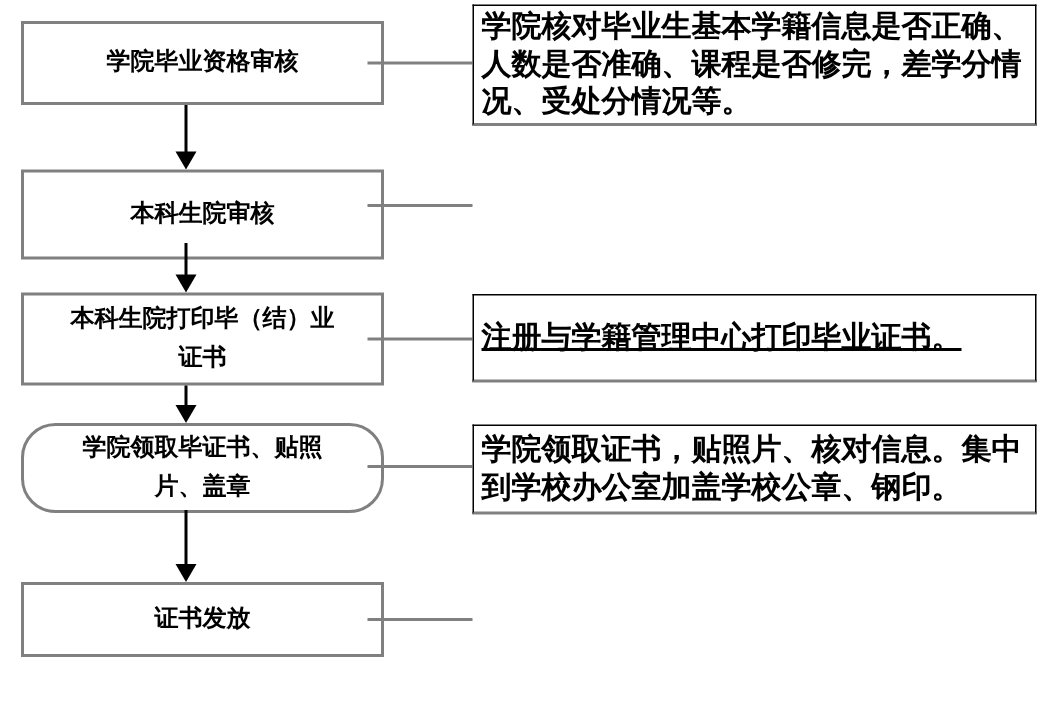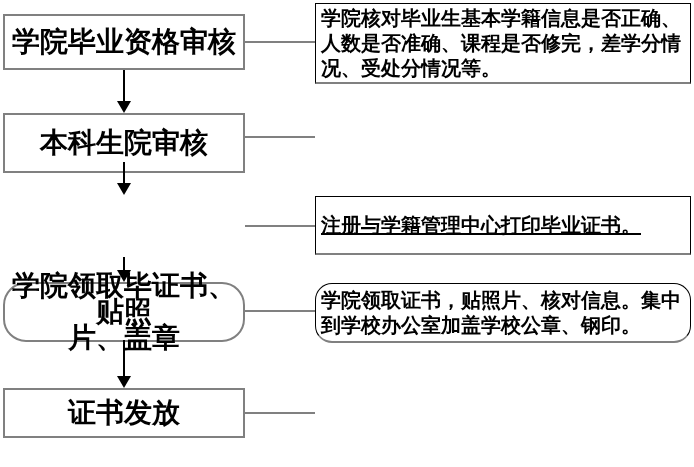--- a/index.html
+++ b/index.html
@@ -12,31 +12,31 @@
     position: relative;
     width: 694px;
     height: 467px;
     background: #ffffff;
     overflow: hidden;
     color: #000000;
   }
   
   .lbox {
     position: absolute;
-    left: 3px;
+    left: 14px;
     width: 242px;
     box-sizing: border-box;
     border: 2px solid #808080;
     background: #ffffff;
     display: flex;
     align-items: center;
     justify-content: center;
     text-align: center;
     font-weight: bold;
-    font-size: 28px;
+    font-size: 16px;
     line-height: 26px;
     white-space: pre-line;
   }
   
   .rbox {
     position: absolute;
     left: 315px;
     width: 376px;
     box-sizing: border-box;
     border: 1px solid #000000;
@@ -84,21 +84,21 @@
   
   #lbox1 { top: 14px;  height: 56px; }
   #lbox2 { top: 113px; height: 60px; }
   #lbox3 { top: 195px; height: 62px; }
   #lbox4 { top: 282px; height: 60px; border-radius: 23px; }
   #lbox5 { top: 388px; height: 50px; }
 
   #rbox1 { top: 3px;   height: 81px; justify-content: flex-end; }
   #rbox2 { top: 107px; height: 63px; }
   #rbox3 { top: 196px; height: 59px; text-decoration: underline; }
-  #rbox4 { top: 283px; height: 60px; border-radius: 17px; }
+  #rbox4 { top: 283px; height: 60px; }
   #rbox5 { top: 363px; height: 100px; }
 
   #hline1 { top: 41px; }
   #hline2 { top: 136px; }
   #hline3 { top: 225px; }
   #hline4 { top: 310px; }
   #hline5 { top: 412px; }
 
   #varrow1 { top: 70px;  height: 43px; }
   #varrow2 { top: 162px; height: 33px; }
@@ -118,20 +118,24 @@
     <span>学院核对毕业生基本学籍信息是否正确、人数是否准确、课程是否修完，差学分情况、受处分情况等。</span>
   </div>
   <div class="varrow" id="varrow1"></div>
 
   <div class="lbox" id="lbox2">
     <span>本科生院审核</span>
   </div>
   <div class="hline" id="hline2"></div>
   <div class="varrow" id="varrow2"></div>
 
+  <div class="lbox" id="lbox3">
+    <span>本科生院打印毕（结）业
+证书</span>
+  </div>
   <div class="hline" id="hline3"></div>
   <div class="rbox" id="rbox3">
     <span>注册与学籍管理中心打印毕业证书。</span>
   </div>
   <div class="varrow" id="varrow3"></div>
 
   <div class="lbox" id="lbox4">
     <span>学院领取毕证书、贴照
 片、盖章</span>
   </div>

